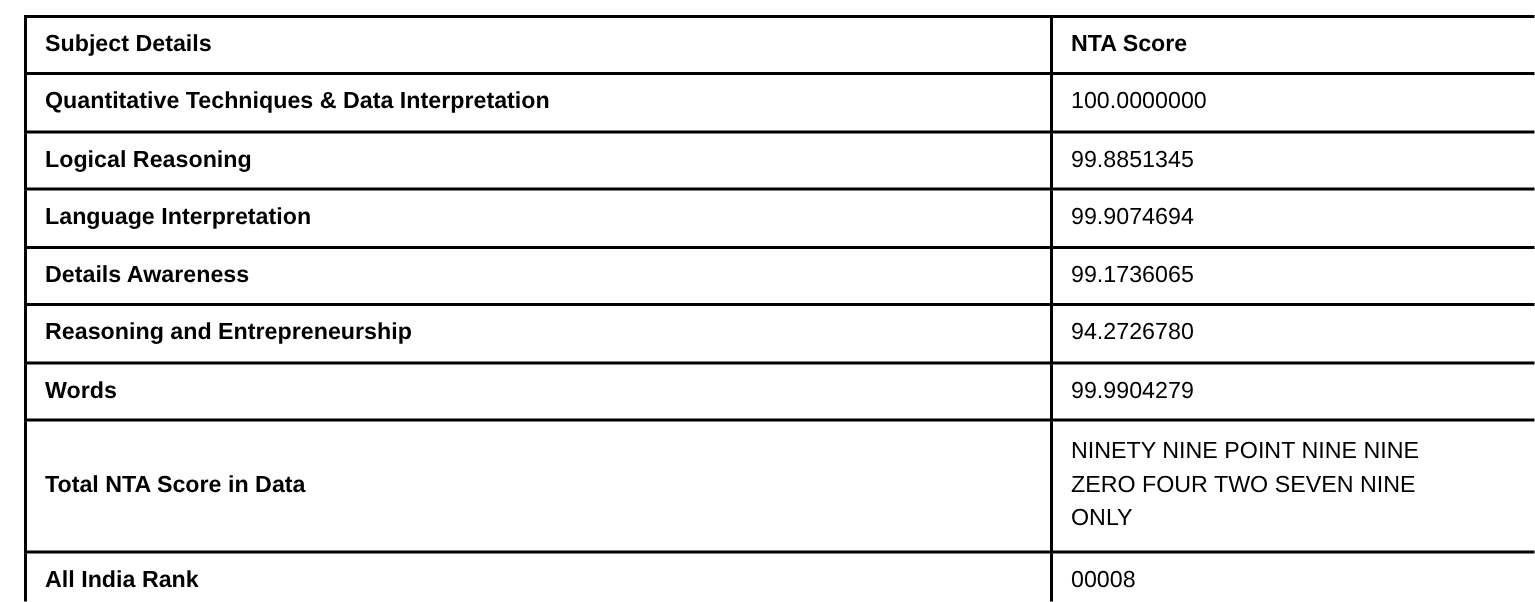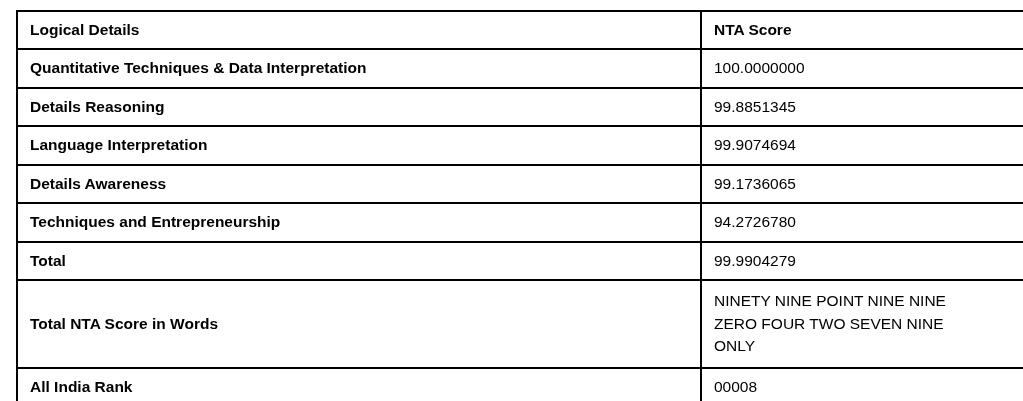--- a/index.html
+++ b/index.html
@@ -55,49 +55,49 @@
   }
 </style>
 </head>
 <body>
 
 <div class="page">
 
   <table class="score-table">
     <tbody>
       <tr>
-        <td class="label">Logical Details</td>
+        <td class="label">Subject Details</td>
         <td class="value" style="font-weight:bold;">NTA Score</td>
       </tr>
       <tr>
         <td class="label">Quantitative Techniques &amp; Data Interpretation</td>
         <td class="value">100.0000000</td>
       </tr>
       <tr>
-        <td class="label">Details Reasoning</td>
+        <td class="label">Logical Reasoning</td>
         <td class="value">99.8851345</td>
       </tr>
       <tr>
         <td class="label">Language Interpretation</td>
         <td class="value">99.9074694</td>
       </tr>
       <tr>
         <td class="label">Details Awareness</td>
         <td class="value">99.1736065</td>
       </tr>
       <tr>
-        <td class="label">Techniques and Entrepreneurship</td>
+        <td class="label">Reasoning and Entrepreneurship</td>
         <td class="value">94.2726780</td>
       </tr>
       <tr>
-        <td class="label">Total</td>
+        <td class="label">Words</td>
         <td class="value">99.9904279</td>
       </tr>
       <tr class="words-row">
-        <td class="label">Total NTA Score in Words</td>
+        <td class="label">Total NTA Score in Data</td>
         <td class="value">
           <span class="words-line">NINETY NINE POINT NINE NINE</span>
           <span class="words-line">ZERO FOUR TWO SEVEN NINE</span>
           <span class="words-line">ONLY</span>
         </td>
       </tr>
       <tr>
         <td class="label">All India Rank</td>
         <td class="value">00008</td>
       </tr>

